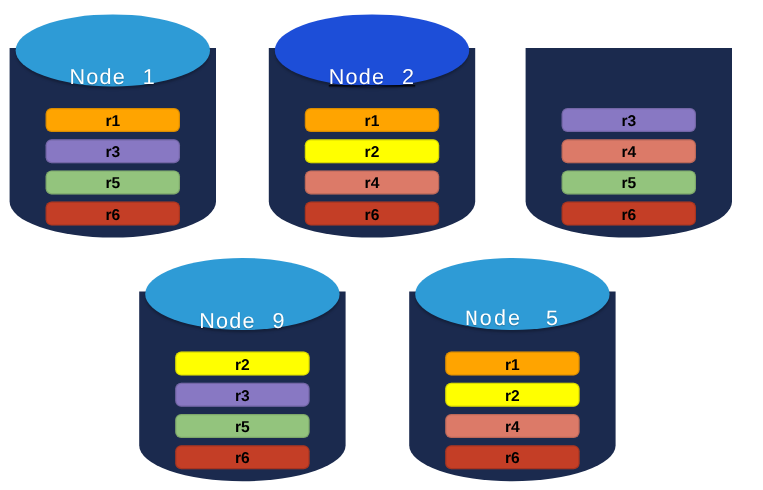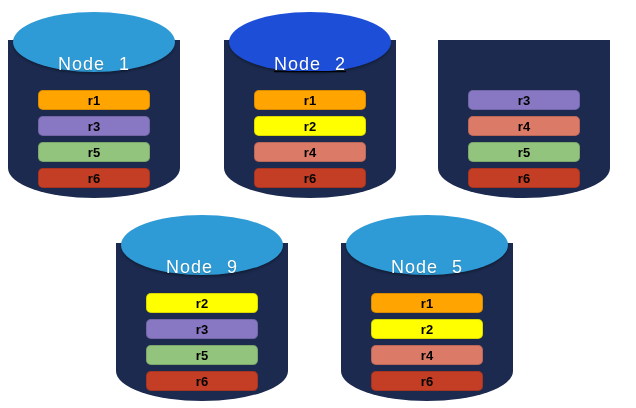--- a/index.html
+++ b/index.html
@@ -150,21 +150,21 @@
         <div class="bar" style="background: rgb(147, 196, 125);">
           <span class="bar-label">r5</span>
         </div>
         <div class="bar" style="background: rgb(196, 62, 38);">
           <span class="bar-label">r6</span>
         </div>
       </div>
     </div>
   <div class="cylinder pos-4">
       <div class="cyl-body" style="background: rgb(27, 42, 78);"></div>
-      <div class="cyl-top" style="background: rgb(46, 155, 214);">
+      <div class="cyl-top" style="background: rgb(46, 155, 214); font-family: Liberation Mono, monospace;">
         <span class="node-label">Node 5</span>
       </div>
       <div class="bars">
         <div class="bar" style="background: rgb(255, 164, 0);">
           <span class="bar-label">r1</span>
         </div>
         <div class="bar" style="background: rgb(255, 255, 0);">
           <span class="bar-label">r2</span>
         </div>
         <div class="bar" style="background: rgb(220, 122, 104);">

